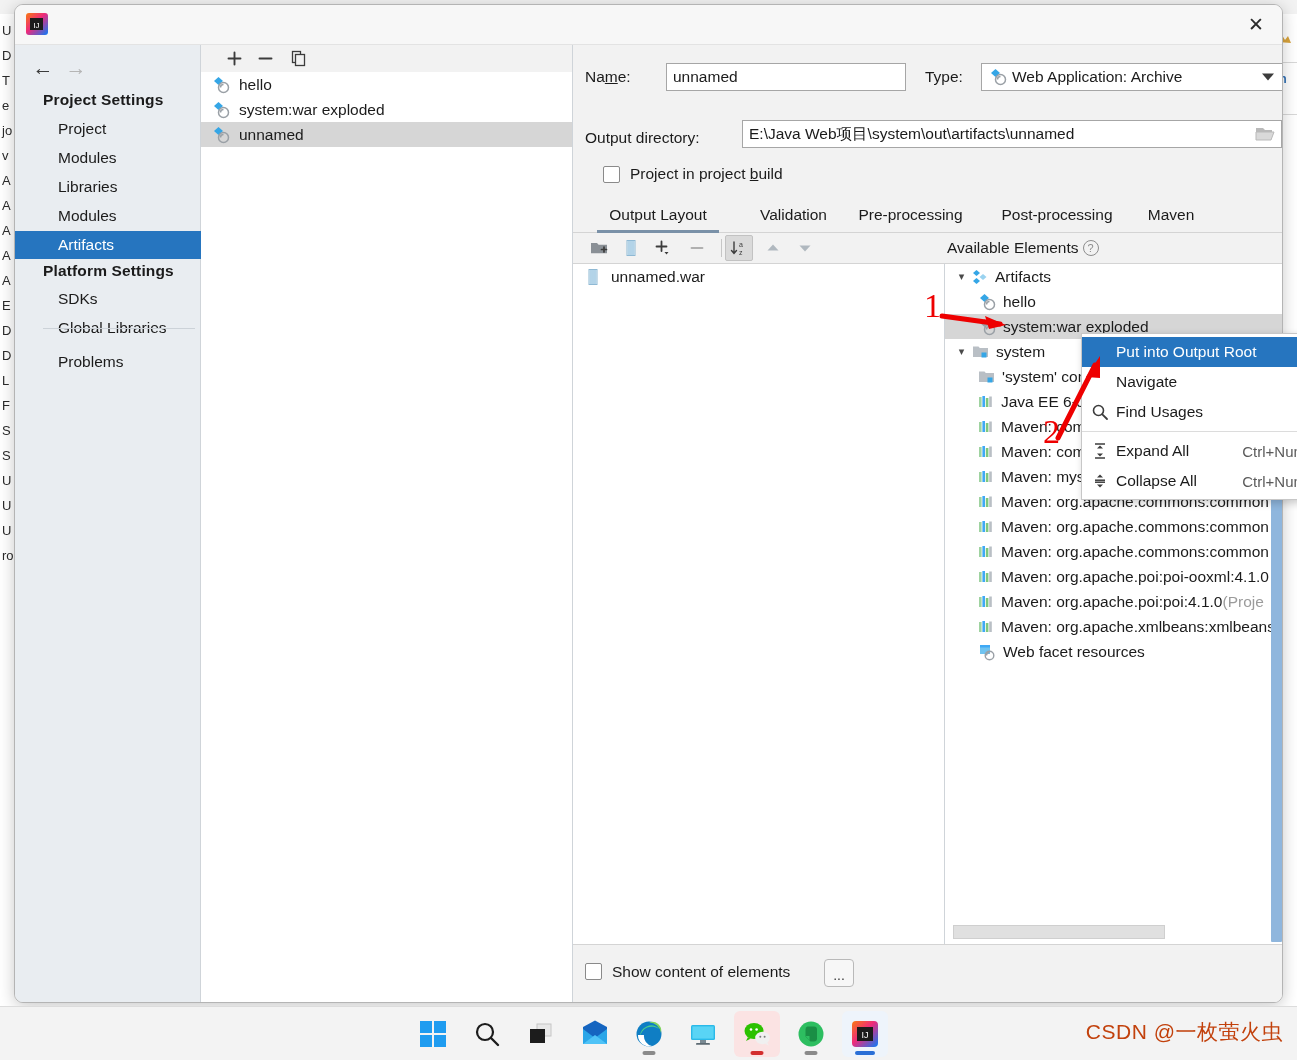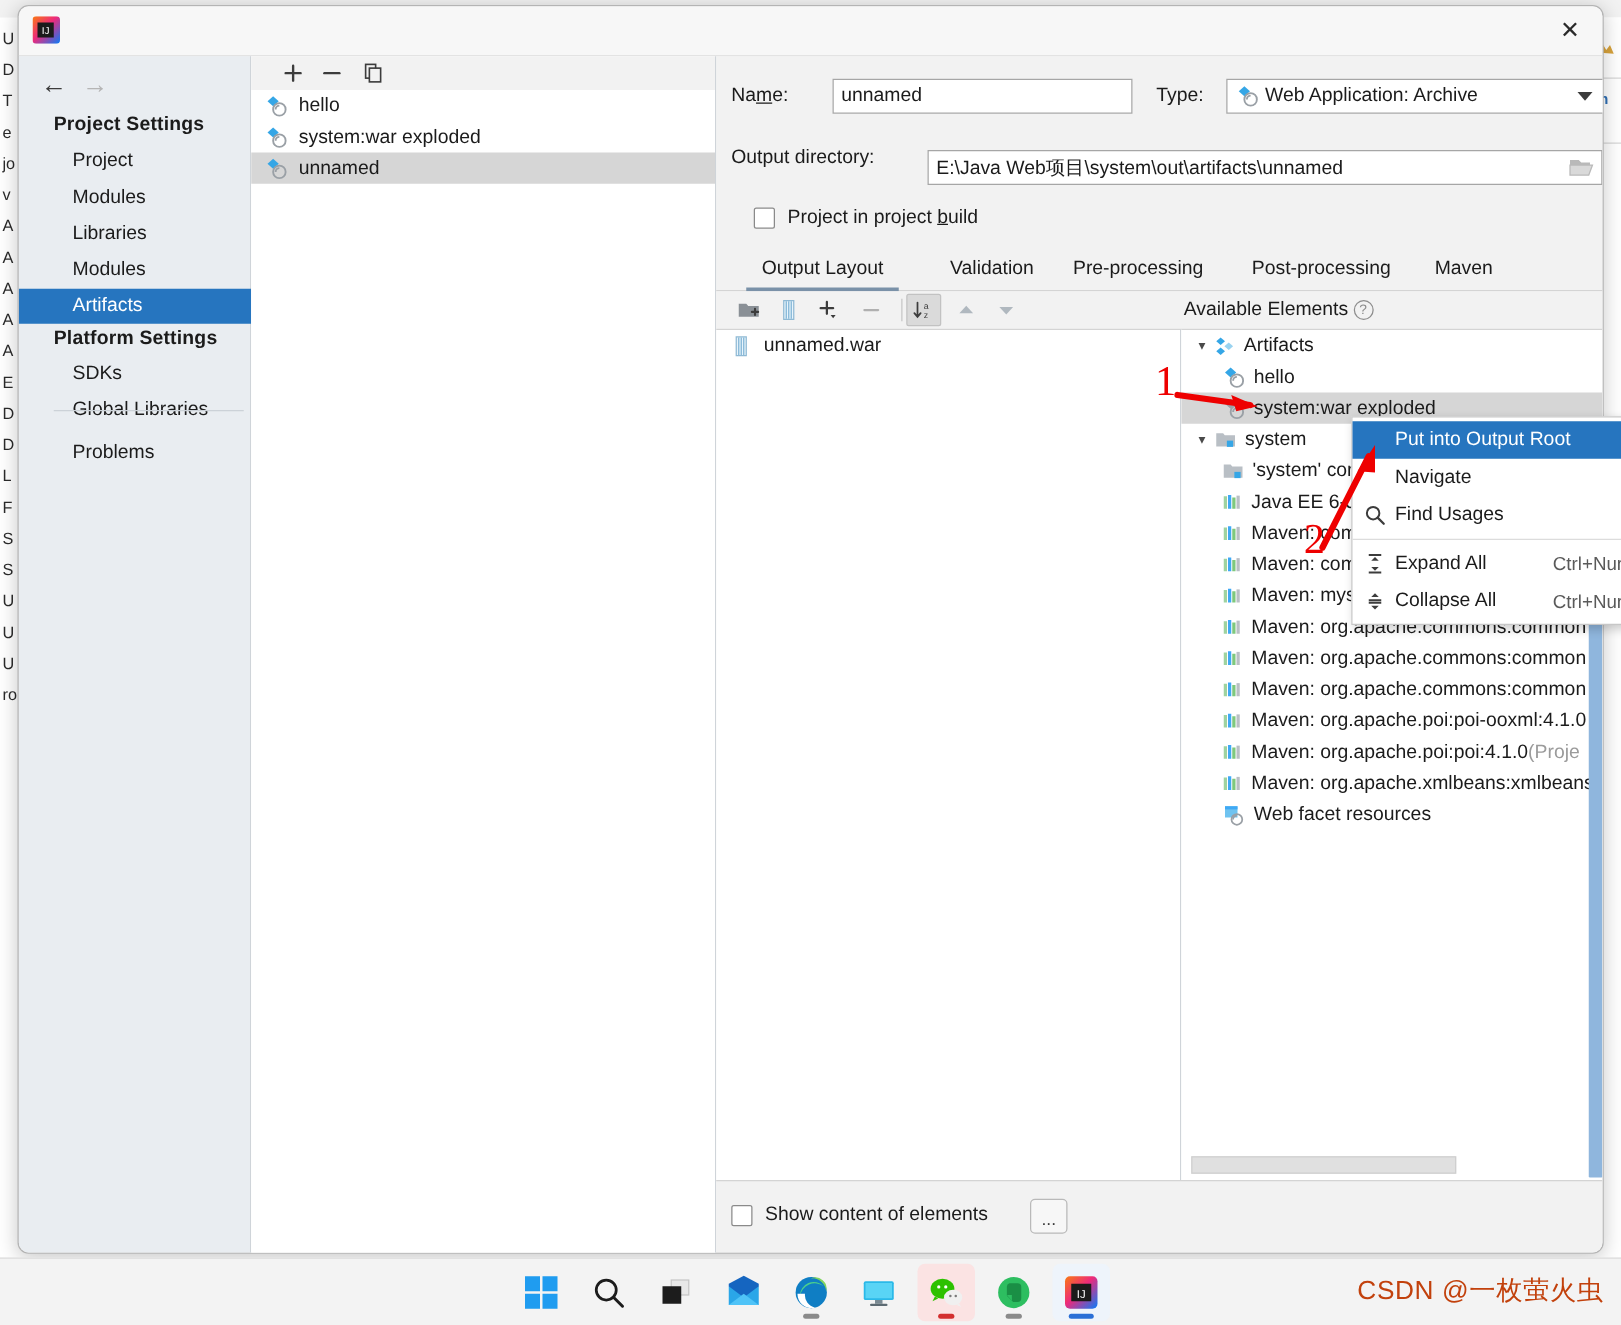--- a/index.html
+++ b/index.html
@@ -240,21 +240,21 @@
     background: #e0e0e0; border: 1px solid #cfcfcf;
   }
 
   
   #bottom-bar {
     position: absolute; left: 0; bottom: 0; width: 100%; height: 58px;
     background: #f2f2f2; border-top: 1px solid #d4d4d4;
   }
   #show-content {
     position: absolute; left: 12px; top: 18px;
-    display: flex; align-items: flex-end; gap: 10px; cursor: pointer;
+    display: flex; align-items: flex-start; gap: 10px; cursor: pointer;
     font-size: 15.5px; color: #1b1b1b;
   }
   #ellipsis-btn {
     position: absolute; left: 251px; top: 14px; width: 30px; height: 28px;
     border: 1px solid #b9b9b9; border-radius: 4px; background: #f7f7f7;
     display: flex; align-items: flex-end; justify-content: center;
     font-size: 14px; color: #3a3a3a; cursor: pointer; padding-bottom: 3px;
   }
 
   
@@ -476,21 +476,21 @@
         <svg width="18" height="18" viewBox="0 0 18 18">
             <path d="M6.5 1 L11 5 L6.5 9 L2 5 Z" fill="#35a6e6"></path>
             <circle cx="11.5" cy="11.5" r="5" fill="none" stroke="#9aa0a6" stroke-width="1.5"></circle>
             <path d="M8.5 11.5 A3 3 0 0 1 11.5 8.5" stroke="#9aa0a6" stroke-width="1.5" fill="none"></path>
           </svg>
       </span>
       <span id="type-combo-text">Web Application: Archive</span>
       <span id="type-combo-arrow"></span>
     </div>
 
-    <div class="field-label" style="left:12px; top:72px;">Output directory:</div>
+    <div class="field-label" style="left:12px; top:84px;">Output directory:</div>
     <input id="outdir-input" type="text" value="E:\Java Web项目\system\out\artifacts\unnamed" style="">
     <div id="outdir-browse">
       <svg width="22" height="18" viewBox="0 0 22 18">
         <path d="M1 3 h7 l2 2 h7 v2 H1 Z" fill="#b9b9b9"></path>
         <path d="M1 7 h18 l-3 8 H1 Z" fill="#d9d9d9" stroke="#b9b9b9" stroke-width="1"></path>
       </svg>
     </div>
 
     <div id="include-build">
       <span class="chk-box"></span>

